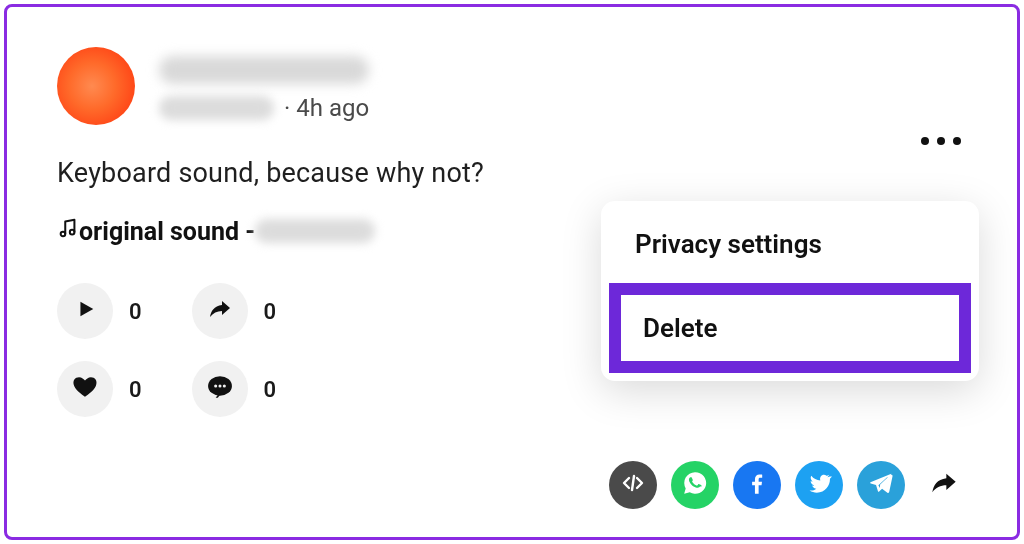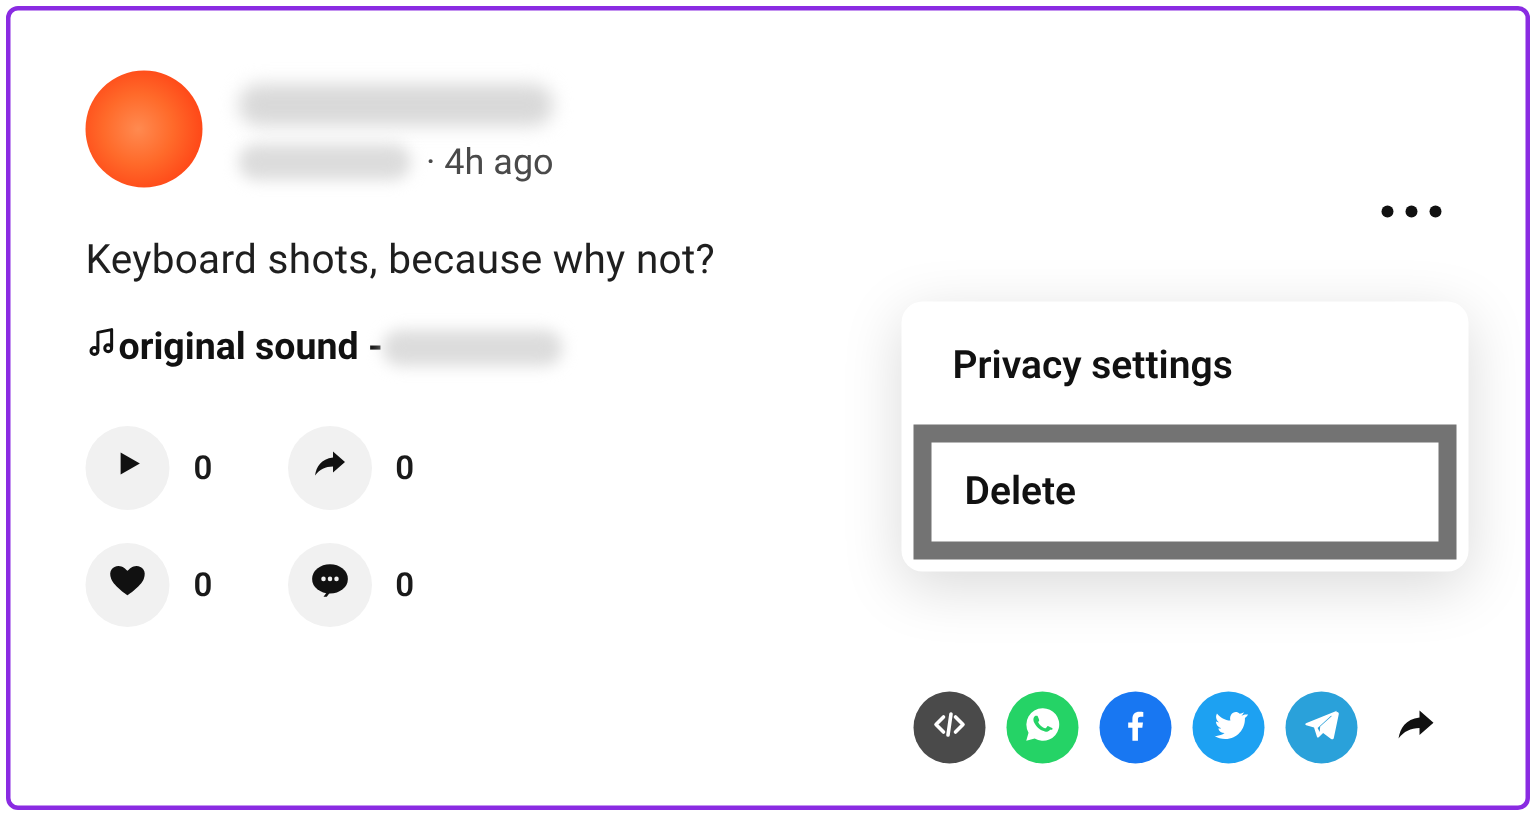--- a/index.html
+++ b/index.html
@@ -119,21 +119,21 @@
     padding: 6px 0 8px 0;
   }
   .popup-item {
     padding: 22px 34px;
     font-size: 26px;
     font-weight: 600;
     color: #111;
     cursor: pointer;
   }
   .delete-highlight {
-    border: 12px solid #737373;
+    border: 12px solid #6d28d9;
     margin: 2px 8px 0 8px;
     padding: 18px 22px;
   }
   .share-row {
     position: absolute;
     bottom: 28px; right: 48px;
     display: flex;
     align-items: center;
     gap: 14px;
   }
@@ -162,21 +162,21 @@
       <div class="avatar"></div>
       <div class="user-block">
         <div class="username-blur"></div>
         <div class="handle-row">
           <div class="handle-blur"></div>
           <span>· 4h ago</span>
         </div>
       </div>
     </div>
 
-    <div class="caption">Keyboard shots, because why not?</div>
+    <div class="caption">Keyboard sound, because why not?</div>
 
     <div class="sound-row">
       <span>
         <svg width="22" height="26" viewBox="0 0 24 24" fill="none" stroke="#111" stroke-width="2.2" stroke-linecap="round" stroke-linejoin="round">
             <path d="M9 18V5l10-2v13"></path>
             <circle cx="6.5" cy="18.5" r="2.5"></circle>
             <circle cx="16.5" cy="16.5" r="2.5"></circle>
           </svg>
       </span>
       <span>original sound -</span>

